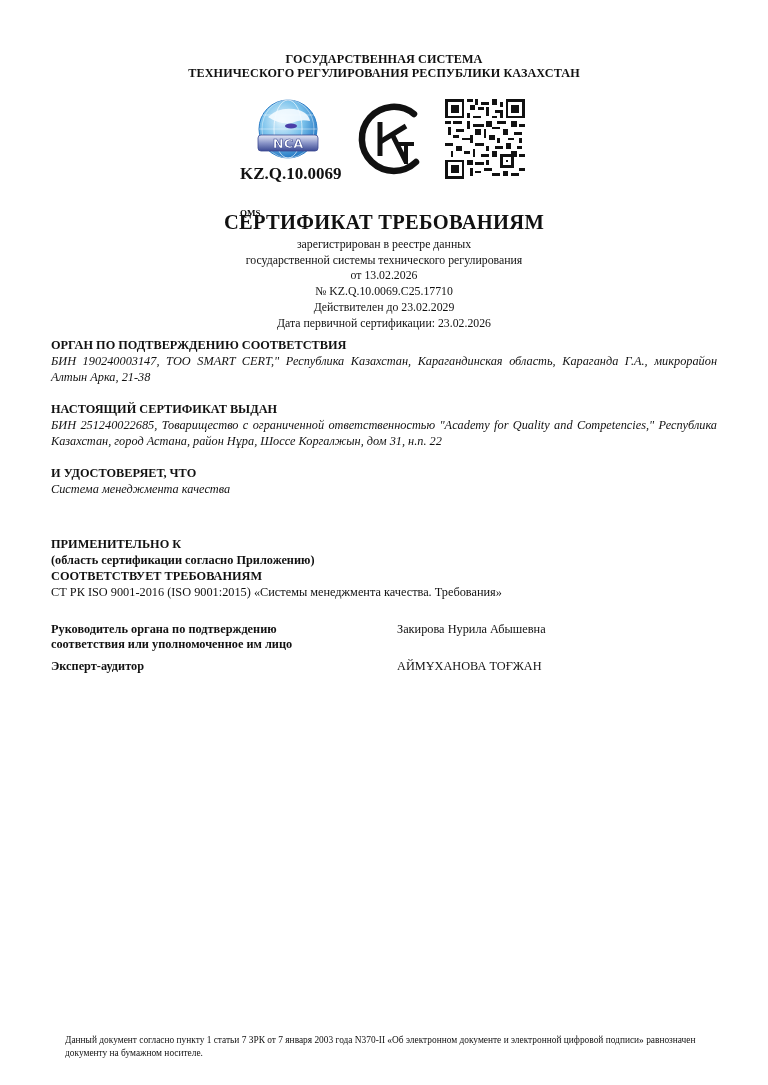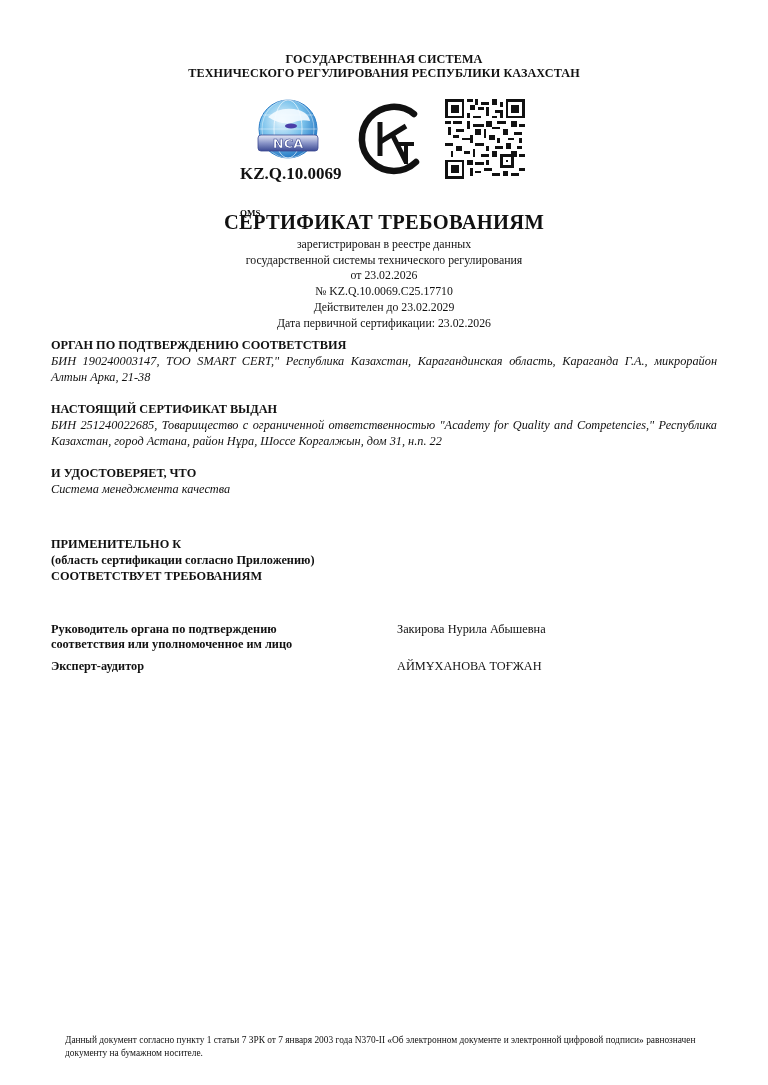--- a/index.html
+++ b/index.html
@@ -162,21 +162,21 @@
         <rect x="27" y="25" width="2" height="1"></rect>
     </g>
   </svg>
 </div>
 
 <div class="title center">СЕРТИФИКАТ ТРЕБОВАНИЯМ</div>
 
 <div class="reg center">
   <div>зарегистрирован в реестре данных</div>
   <div>государственной системы технического регулирования</div>
-  <div>от 23.02.2026</div>
+  <div>от 13.02.2026</div>
   <div>№ KZ.Q.10.0069.C25.17710</div>
   <div>Действителен до 23.02.2029</div>
   <div>Дата первичной сертификации: 23.02.2026</div>
 </div>
 
 <div class="section" style="top:337px;">
   <div class="sec-h">ОРГАН ПО ПОДТВЕРЖДЕНИЮ СООТВЕТСТВИЯ</div>
   <div class="sec-t">БИН 190240003147, ТОО SMART CERT," Республика Казахстан, Карагандинская область, Караганда Г.А., микрорайон Алтын Арка, 21-38</div>
 </div>
 
@@ -190,20 +190,21 @@
   <div class="sec-t">Система менеджмента качества</div>
 </div>
 
 <div class="section" style="top:517px;margin-top:19px;">
   <div class="sec-h">ПРИМЕНИТЕЛЬНО К</div>
   <div class="sec-sub">(область сертификации согласно Приложению)</div>
 </div>
 
 <div class="section" style="top:568px;">
   <div class="sec-h">СООТВЕТСТВУЕТ ТРЕБОВАНИЯМ</div>
+  <div class="sec-t normal">СТ РК ISO 9001-2016 (ISO 9001:2015) «Системы менеджмента качества. Требования»</div>
 </div>
 
 <div class="sig-row" style="top:622px; height:32px;">
   <div class="sig-label">Руководитель органа по подтверждению соответствия или уполномоченное им лицо</div>
   <div class="sig-value">Закирова Нурила Абышевна</div>
 </div>
 
 <div class="sig-row" style="top:659px; height:16px;">
   <div class="sig-label">Эксперт-аудитор</div>
   <div class="sig-value">АЙМҰХАНОВА ТОҒЖАН</div>

